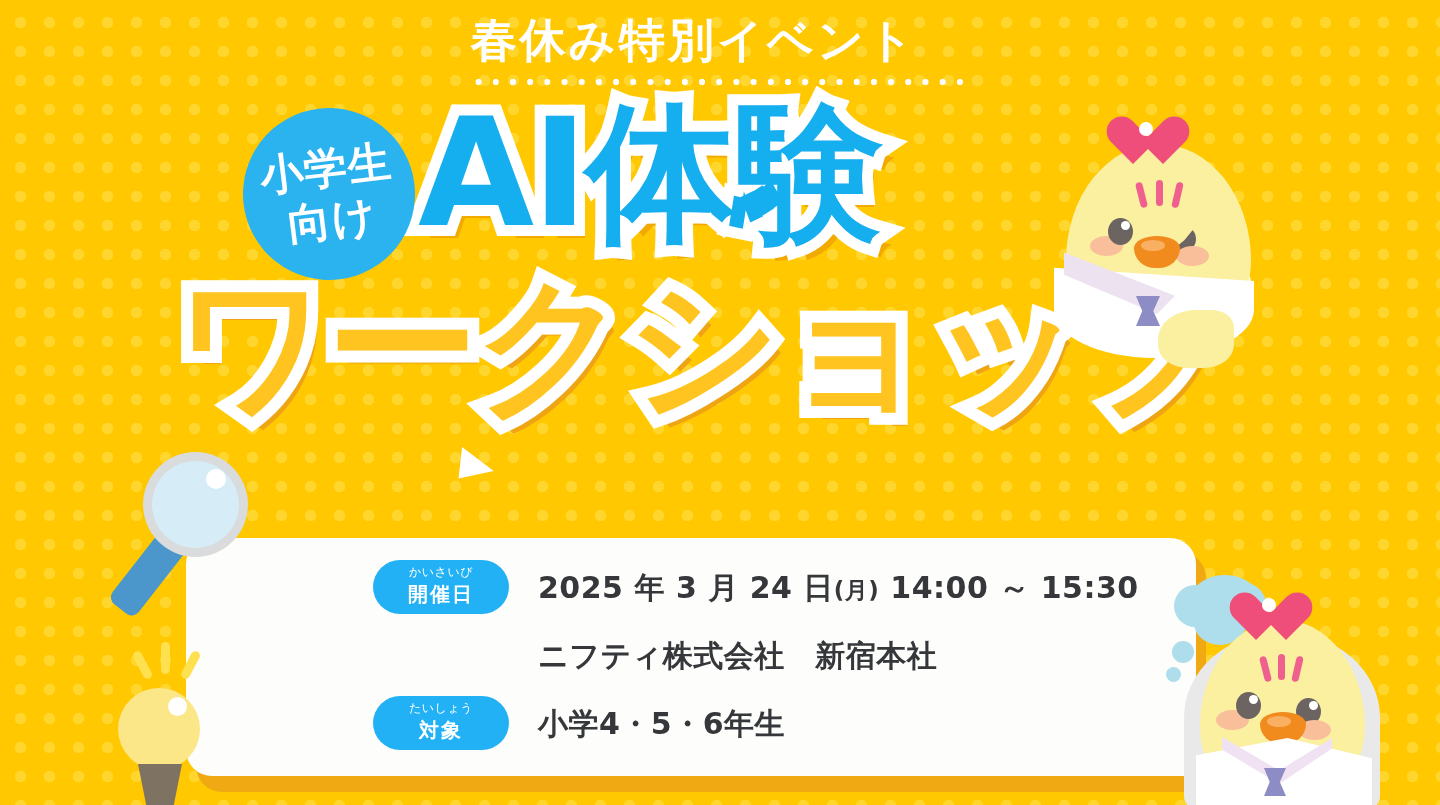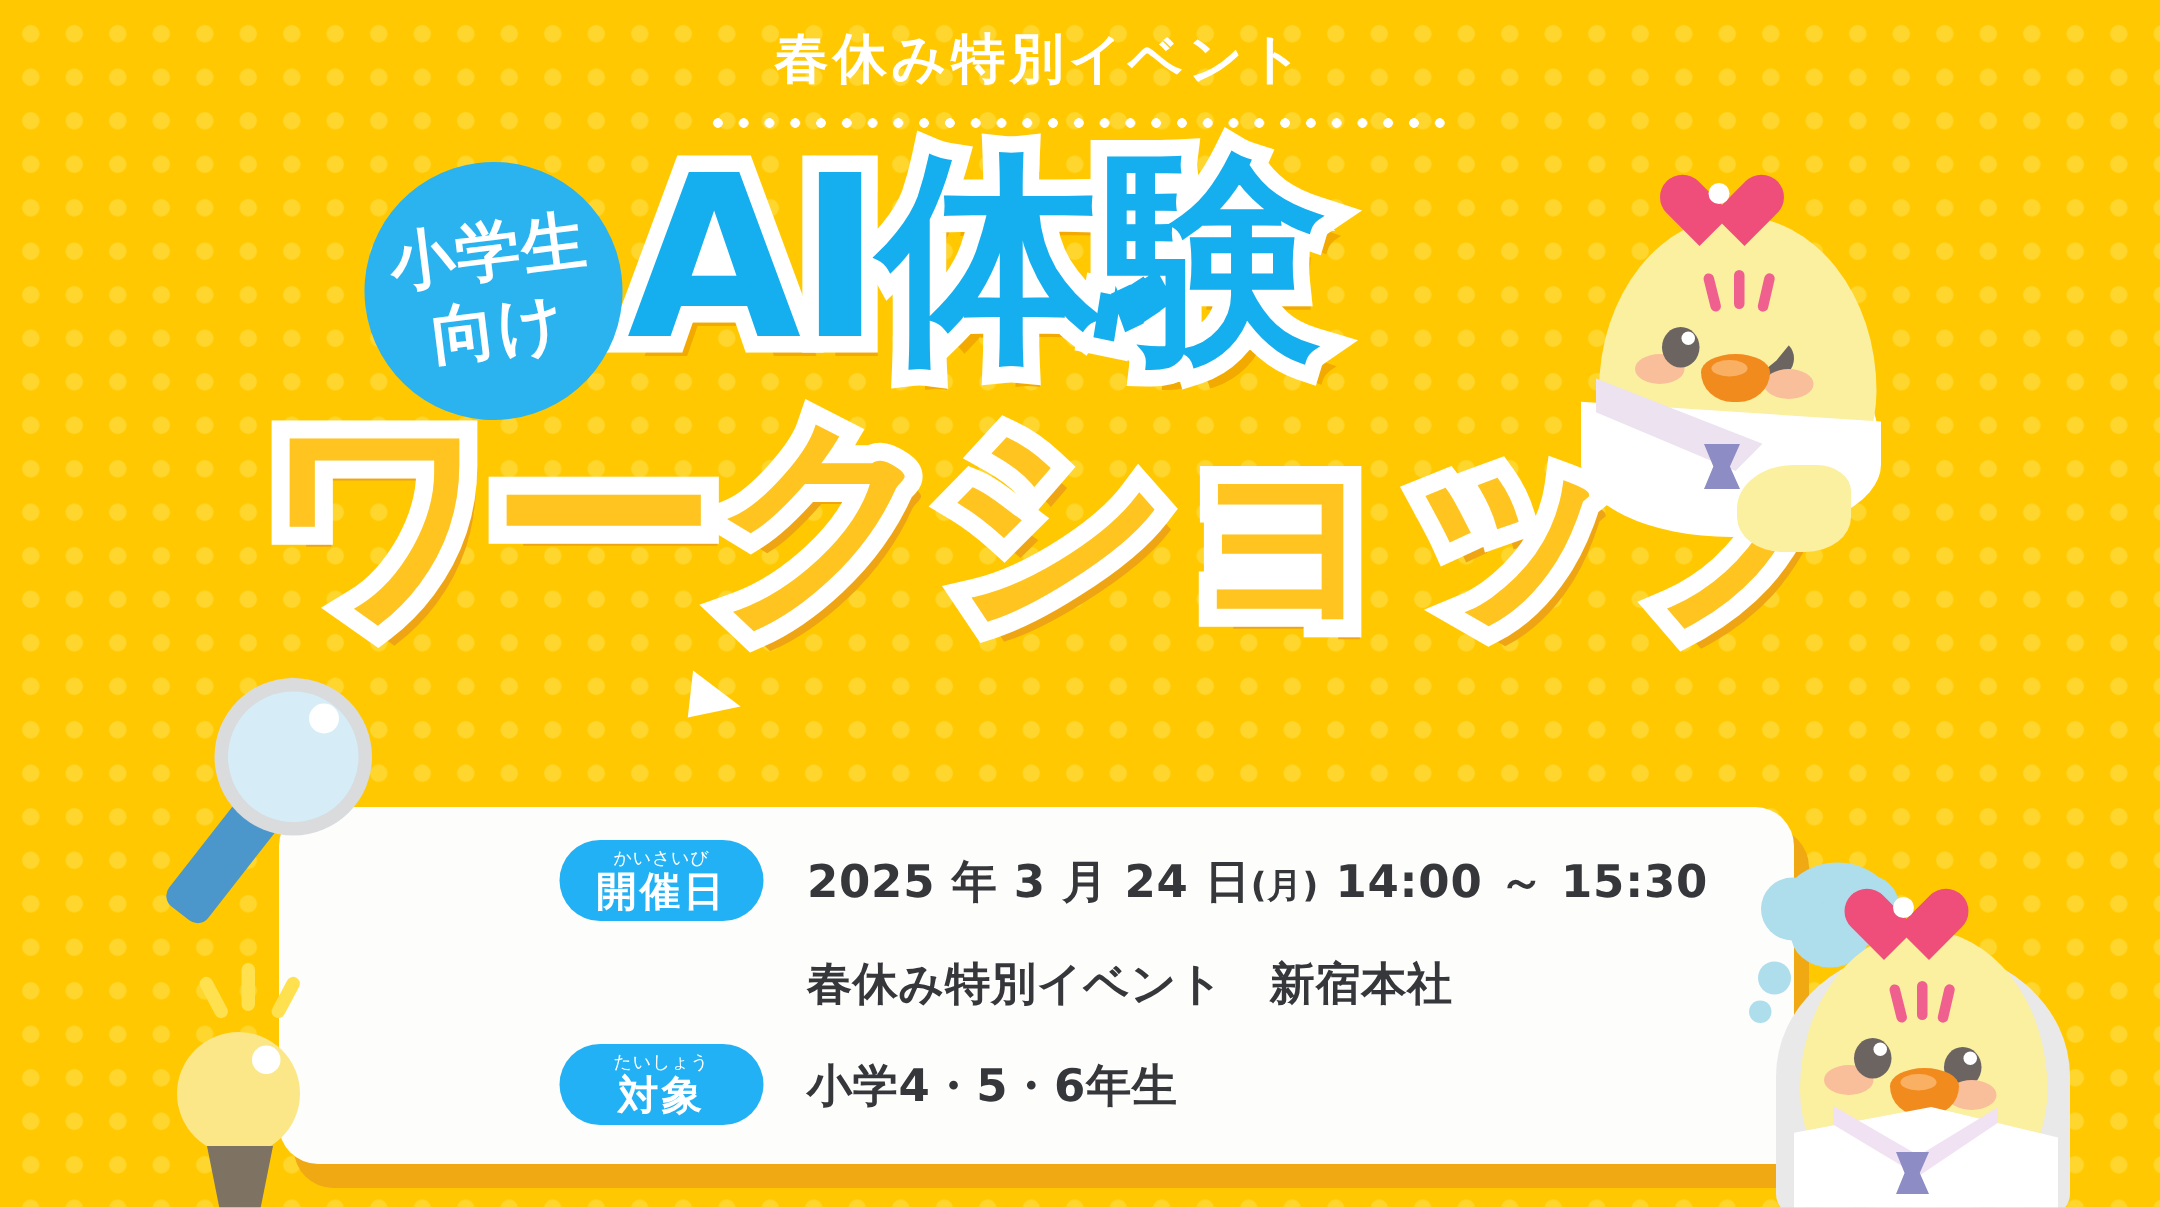--- a/index.html
+++ b/index.html
@@ -15,21 +15,21 @@
     background-image: radial-gradient(circle, #FFD62E 5.5px, rgba(0,0,0,0) 6px);
     background-size: 29px 29px;
     background-position: 6px 8px;
     overflow: hidden;
   }
 
   
   #kicker {
     position: absolute; top: 12px; left: 0; width: 1388px;
     text-align: center;
-    font-size: 36px; font-weight: bold; color: #FFFFFF;
+    font-size: 46px; font-weight: bold; color: #FFFFFF;
     letter-spacing: 3px;
     line-height: 56px;
     white-space: nowrap;
   }
   #kicker-dots {
     position: absolute; top: 78px; left: 470px;
     width: 500px; height: 8px;
     background-image: radial-gradient(circle, #FFFFFF 3px, rgba(0,0,0,0) 3.4px);
     background-size: 17.2px 8px;
     background-repeat: repeat-x;
@@ -153,21 +153,21 @@
     align-items: center; justify-content: center;
     color: #FFFFFF;
     box-sizing: border-box;
     padding-top: 2px;
   }
   .row-furi {
     font-size: 12px; font-weight: normal; line-height: 13px;
     letter-spacing: 0.5px; white-space: nowrap;
   }
   .row-label {
-    font-size: 27px; font-weight: bold; line-height: 31px;
+    font-size: 20px; font-weight: bold; line-height: 31px;
     letter-spacing: 2px; white-space: nowrap;
   }
   .row-value {
     margin-left: 165px;
     font-size: 30px; font-weight: bold; color: #35373A;
     letter-spacing: 0.5px; white-space: nowrap;
   }
   .row-value .sub { font-size: 23px; }
 
   
@@ -429,21 +429,21 @@
 
     <div class="info-row">
       <div class="row-pill">
         <span class="row-furi">かいさいび</span>
         <span class="row-label">開催日</span>
       </div>
       <div class="row-value"><span>2025 年 3 月 24 日</span><span class="sub">(月)</span><span> 14:00 ～ 15:30</span></div>
     </div>
 
     <div class="info-row">
-      <div class="row-value">春休み特別イベント　新宿本社</div>
+      <div class="row-value">ニフティ株式会社　新宿本社</div>
     </div>
 
     <div class="info-row">
       <div class="row-pill">
         <span class="row-furi">たいしょう</span>
         <span class="row-label">対象</span>
       </div>
       <div class="row-value">小学4・5・6年生</div>
     </div>
 

